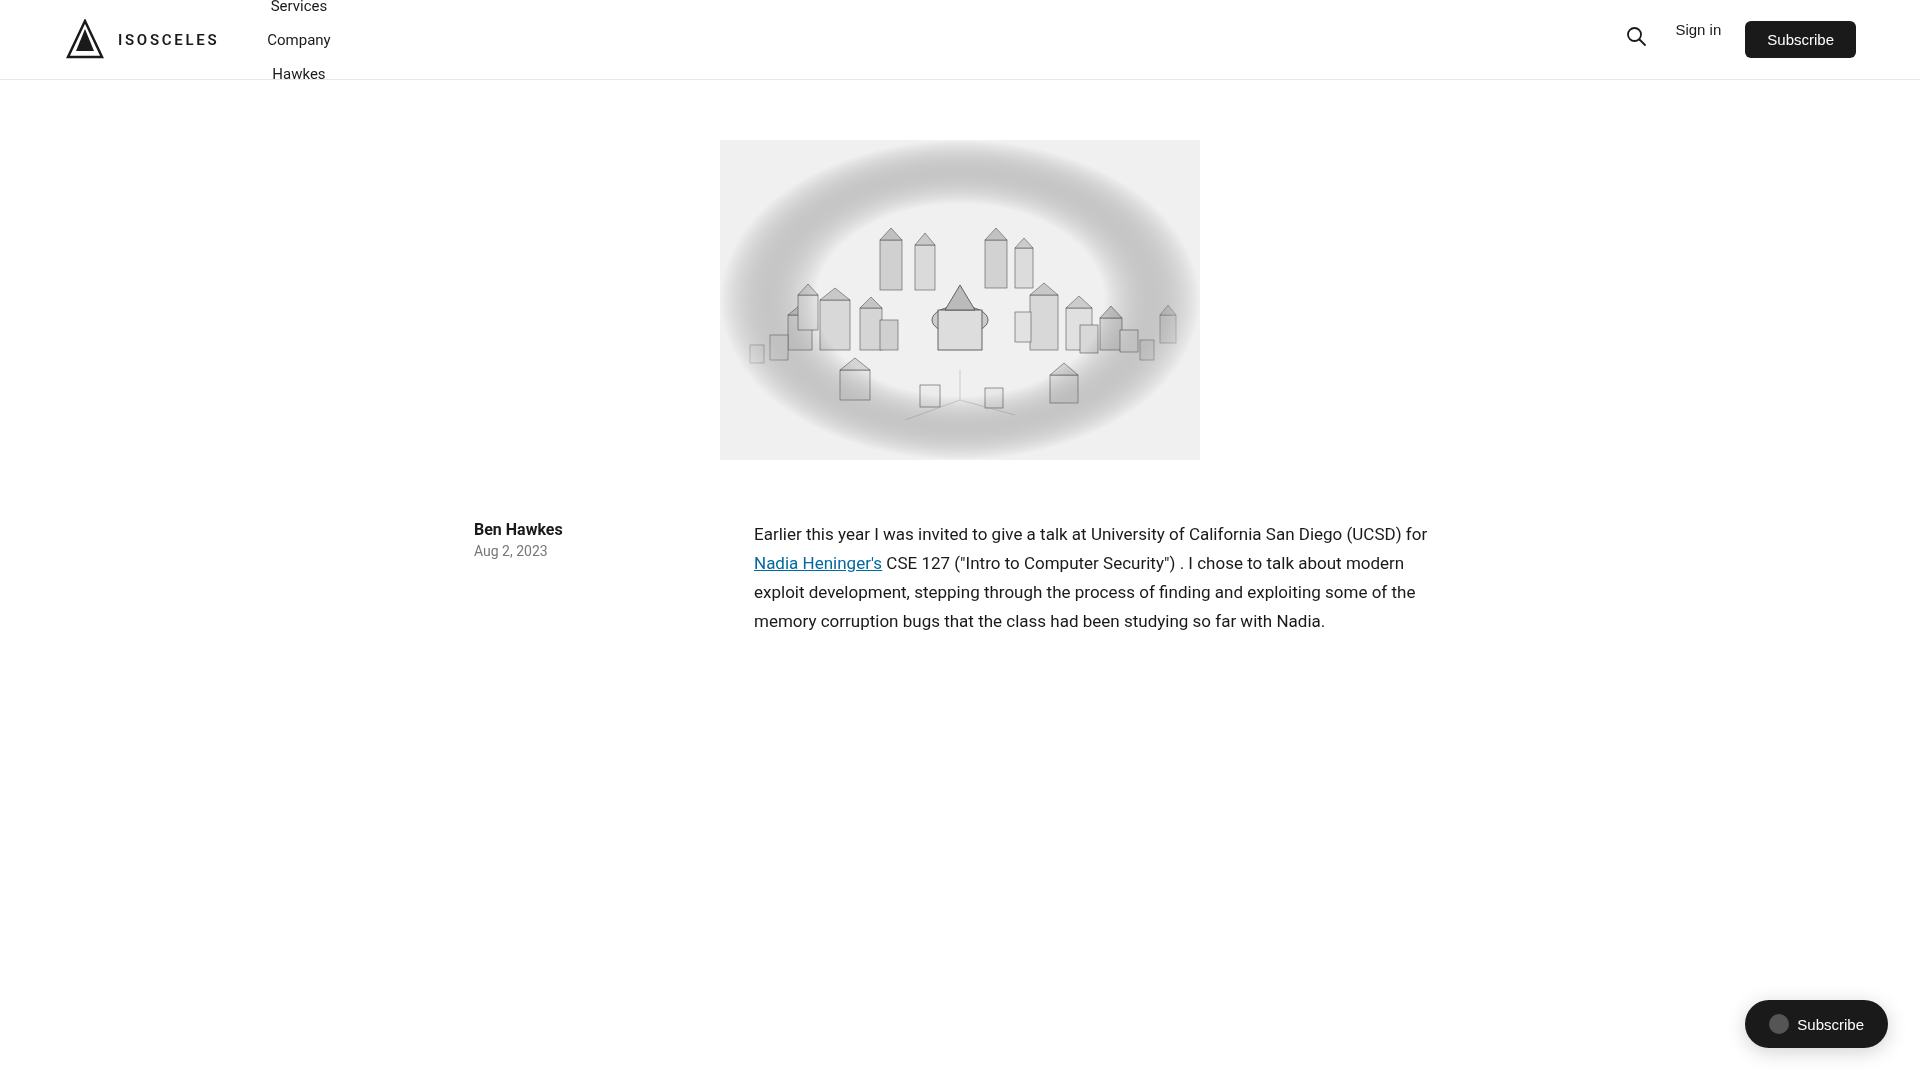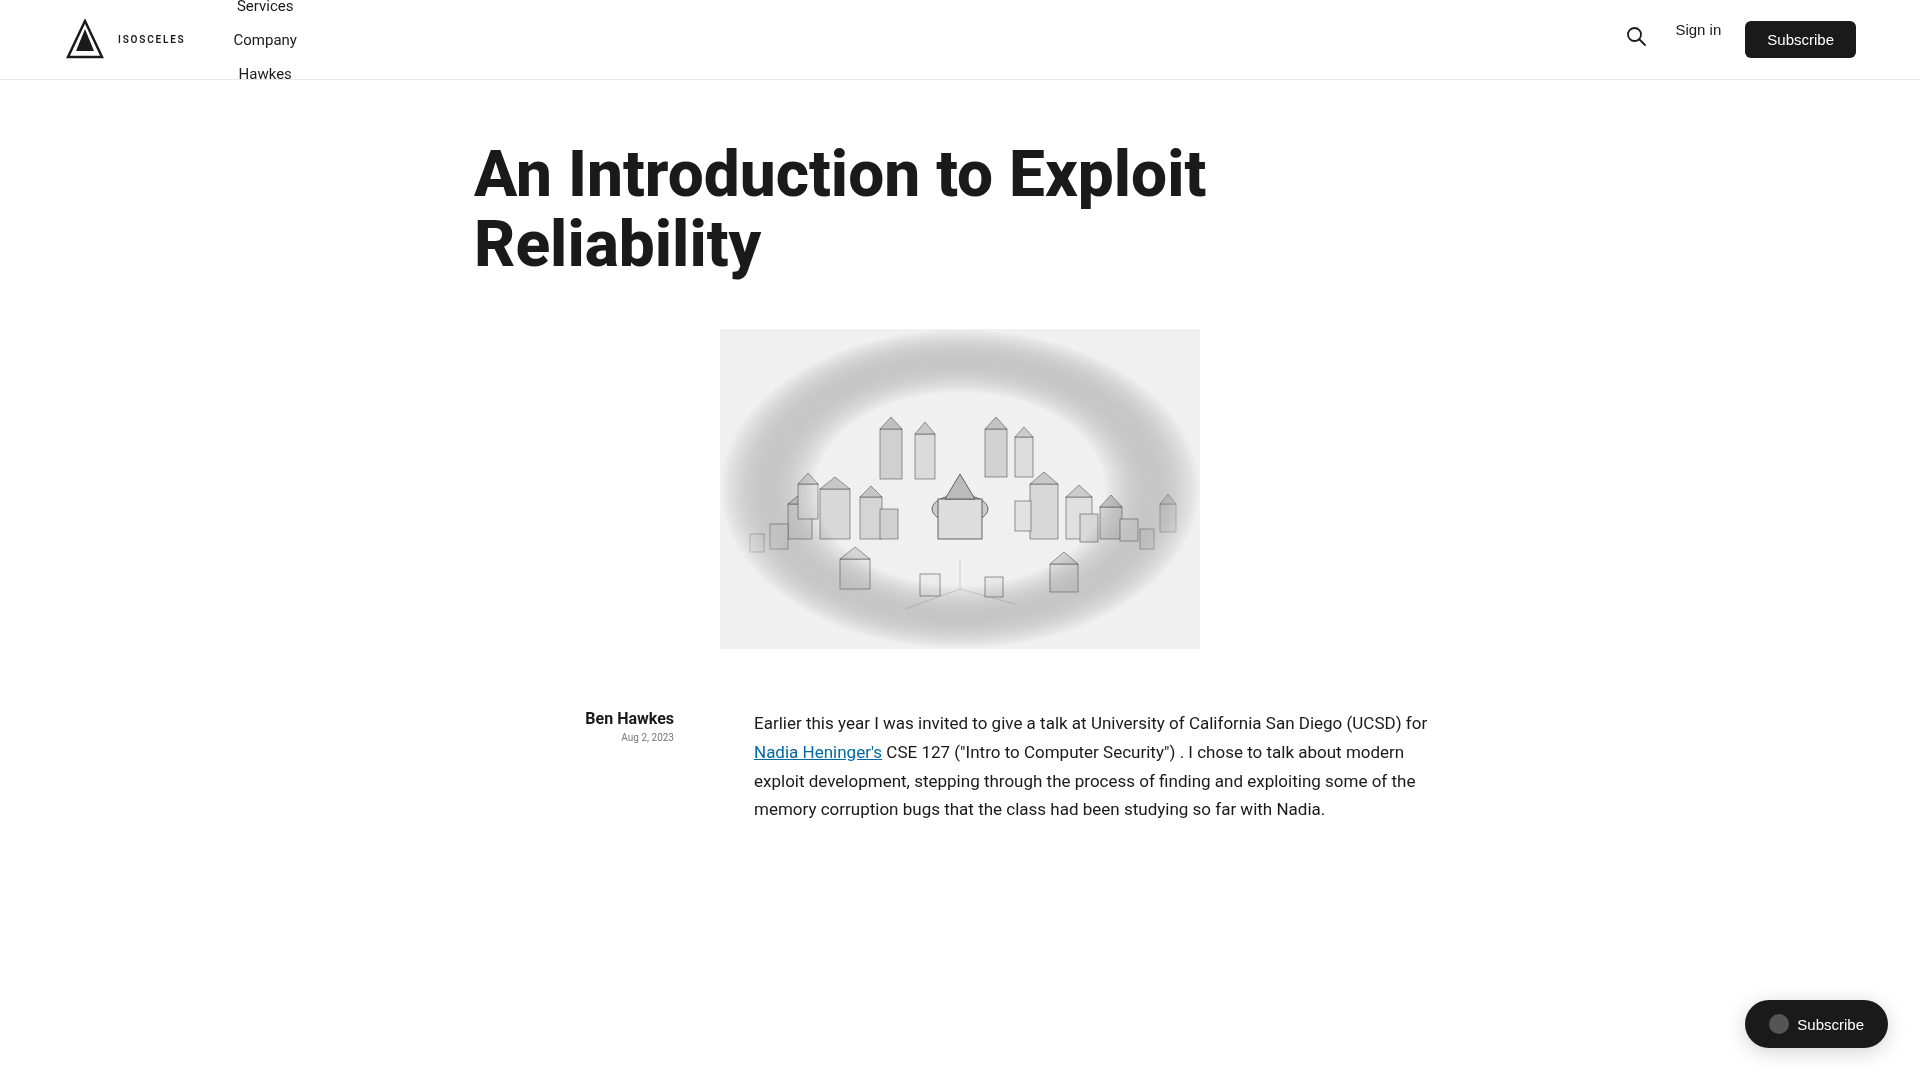--- a/index.html
+++ b/index.html
@@ -39,21 +39,21 @@
       text-decoration: none;
       color: #1a1a1a;
     }
 
     .logo-icon {
       width: 42px;
       height: 42px;
     }
 
     .logo-text {
-      font-size: 10px;
+      font-size: 15px;
       font-weight: 600;
       letter-spacing: 0.18em;
       color: #1a1a1a;
     }
 
     .nav-links {
       display: flex;
       align-items: center;
       gap: 15px;
       list-style: none;
@@ -140,32 +140,31 @@
 
     
     .article-body-wrap {
       display: flex;
       gap: 80px;
       align-items: flex-start;
     }
 
     .author-section {
       min-width: 200px;
-      text-align: right;
     }
 
     .author-name {
       font-size: 16px;
       font-weight: 700;
       color: #1a1a1a;
       margin-bottom: 4px;
     }
 
     .author-date {
-      font-size: 10px;
+      font-size: 14px;
       color: #777;
     }
 
     .article-text {
       font-size: 17px;
       line-height: 1.7;
       color: #1a1a1a;
       max-width: 700px;
     }
 
@@ -231,21 +230,20 @@
         <line x1="14.5" y1="14.5" x2="20" y2="20" stroke="#1a1a1a" stroke-width="1.8" stroke-linecap="round"></line>
       </svg>
     </button>
     <button class="sign-in-btn">Sign in</button>
     <button class="subscribe-btn">Subscribe</button>
   </div>
 </nav>
 
 <main class="main-content">
 
-  <h1 class="article-title">An Introduction to Exploit Reliability</h1>
 
   <div class="hero-image-wrap">
     <div class="hero-image">
       
       <svg class="city-illustration" viewBox="0 0 480 320" xmlns="http://www.w3.org/2000/svg">
         <rect width="480" height="320" fill="#f0f0f0"></rect>
 
         <g stroke="#555" stroke-width="0.6" fill="none">
 
           <ellipse cx="240" cy="180" rx="28" ry="14" fill="#ccc" stroke="#444" stroke-width="0.8"></ellipse>

